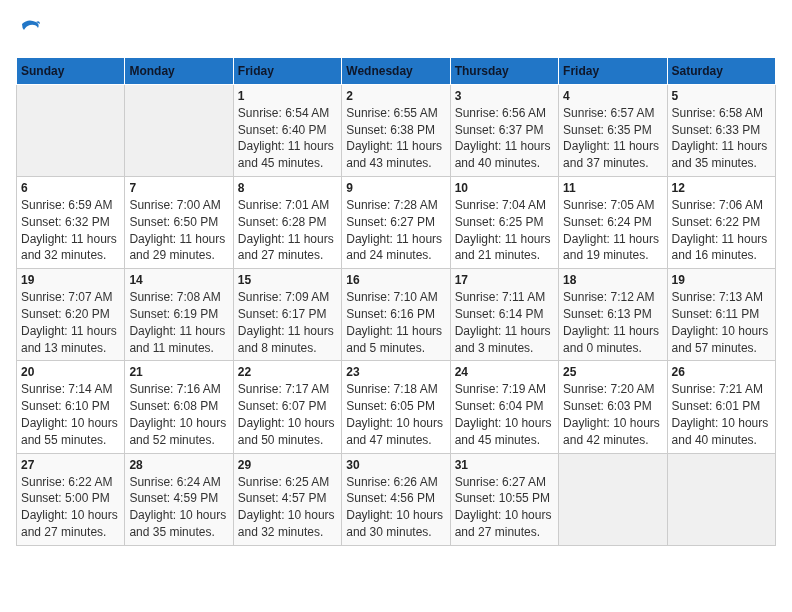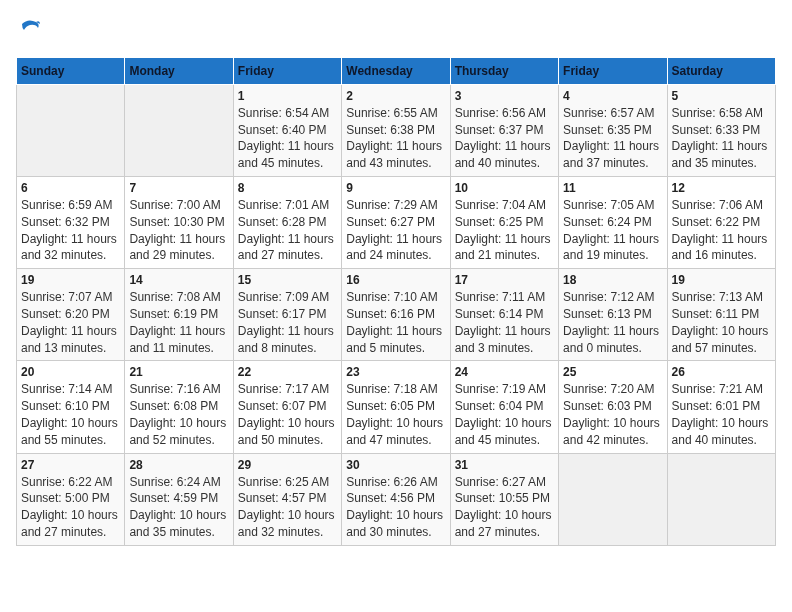--- a/index.html
+++ b/index.html
@@ -175,36 +175,36 @@
         <div class="day-info">
           <span>Sunrise: 6:59 AM</span><br>
           <span>Sunset: 6:32 PM</span><br>
           <span>Daylight: 11 hours and 32 minutes.</span>
         </div>
       </td>
         <td>
         <span class="day-number">7</span>
         <div class="day-info">
           <span>Sunrise: 7:00 AM</span><br>
-          <span>Sunset: 10:30 PM</span><br>
+          <span>Sunset: 6:50 PM</span><br>
           <span>Daylight: 11 hours and 29 minutes.</span>
         </div>
       </td>
         <td>
         <span class="day-number">8</span>
         <div class="day-info">
           <span>Sunrise: 7:01 AM</span><br>
           <span>Sunset: 6:28 PM</span><br>
           <span>Daylight: 11 hours and 27 minutes.</span>
         </div>
       </td>
         <td>
         <span class="day-number">9</span>
         <div class="day-info">
-          <span>Sunrise: 7:29 AM</span><br>
+          <span>Sunrise: 7:28 AM</span><br>
           <span>Sunset: 6:27 PM</span><br>
           <span>Daylight: 11 hours and 24 minutes.</span>
         </div>
       </td>
         <td>
         <span class="day-number">10</span>
         <div class="day-info">
           <span>Sunrise: 7:04 AM</span><br>
           <span>Sunset: 6:25 PM</span><br>
           <span>Daylight: 11 hours and 21 minutes.</span>

